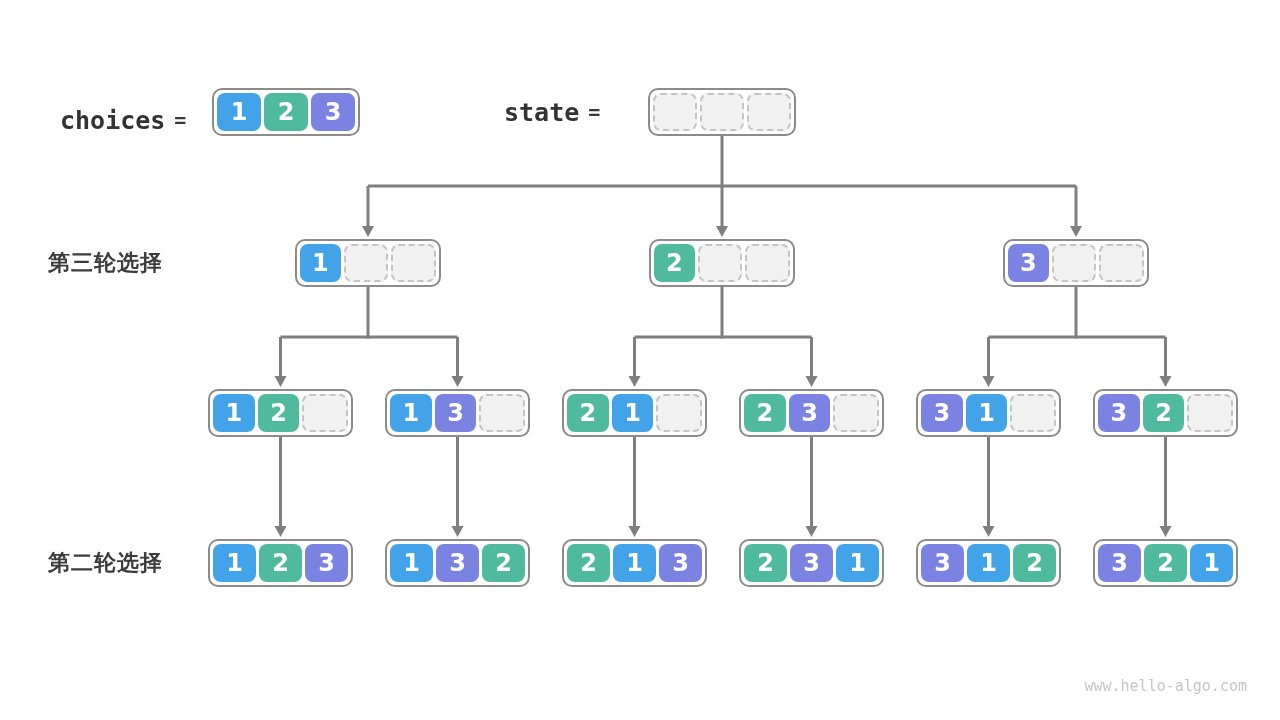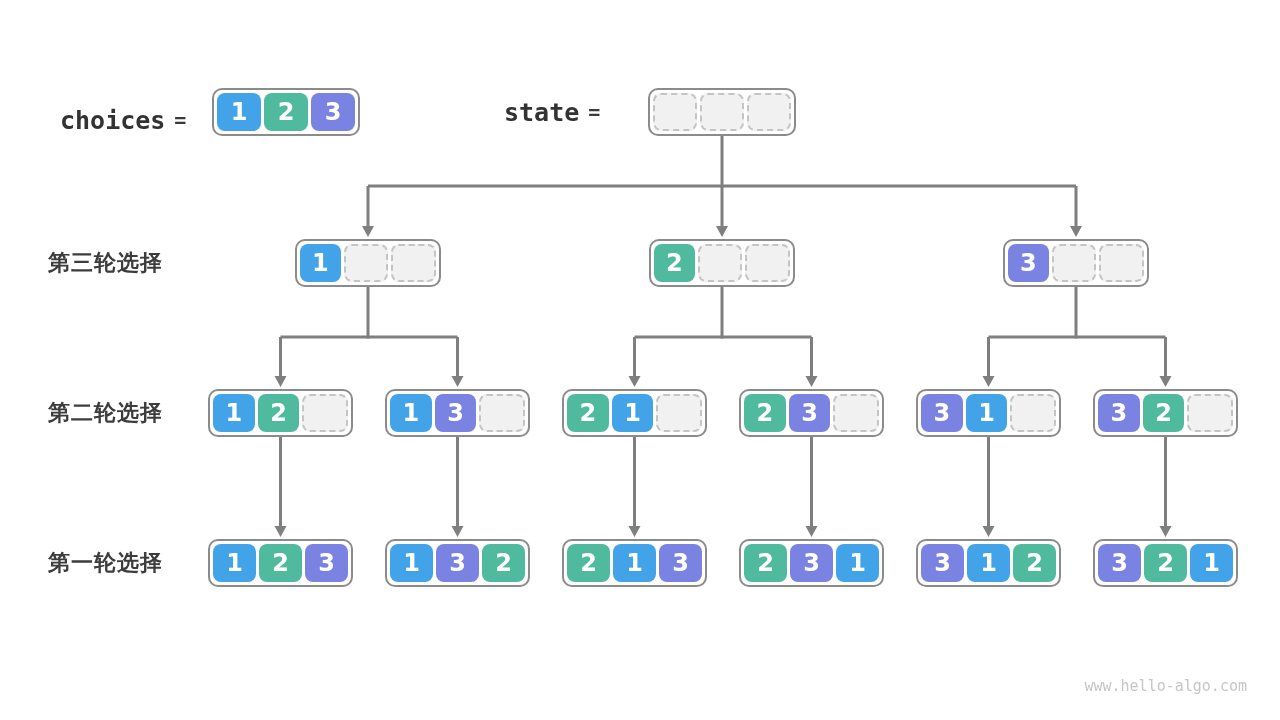--- a/index.html
+++ b/index.html
@@ -85,22 +85,21 @@
     <span>state</span>
     <span class="eq">=</span>
   </div>
   <div class="array-box" id="state-box" style="left:648px;top:88px;width:148px">
       <div class="cell empty"></div>
       <div class="cell empty"></div>
       <div class="cell empty"></div>
     </div>
 
   <div class="row-label" style="top:239px">第三轮选择</div>
-  <div class="row-label" style="top:389px">第二轮选择</div>
-  <div class="row-label" style="top:539px">第一轮选择</div>
+  <div class="row-label" style="top:539px">第二轮选择</div>
 
   <div id="tree-boxes">
       <div class="array-box" style="left: 295px; top: 239px; width: 146px;">
         <div class="cell filled" style="background: rgb(66, 163, 232);">1</div>
         <div class="cell empty"></div>
         <div class="cell empty"></div>
       </div>
       <div class="array-box" style="left: 649px; top: 239px; width: 146px;">
         <div class="cell filled" style="background: rgb(80, 186, 158);">2</div>
         <div class="cell empty"></div>

